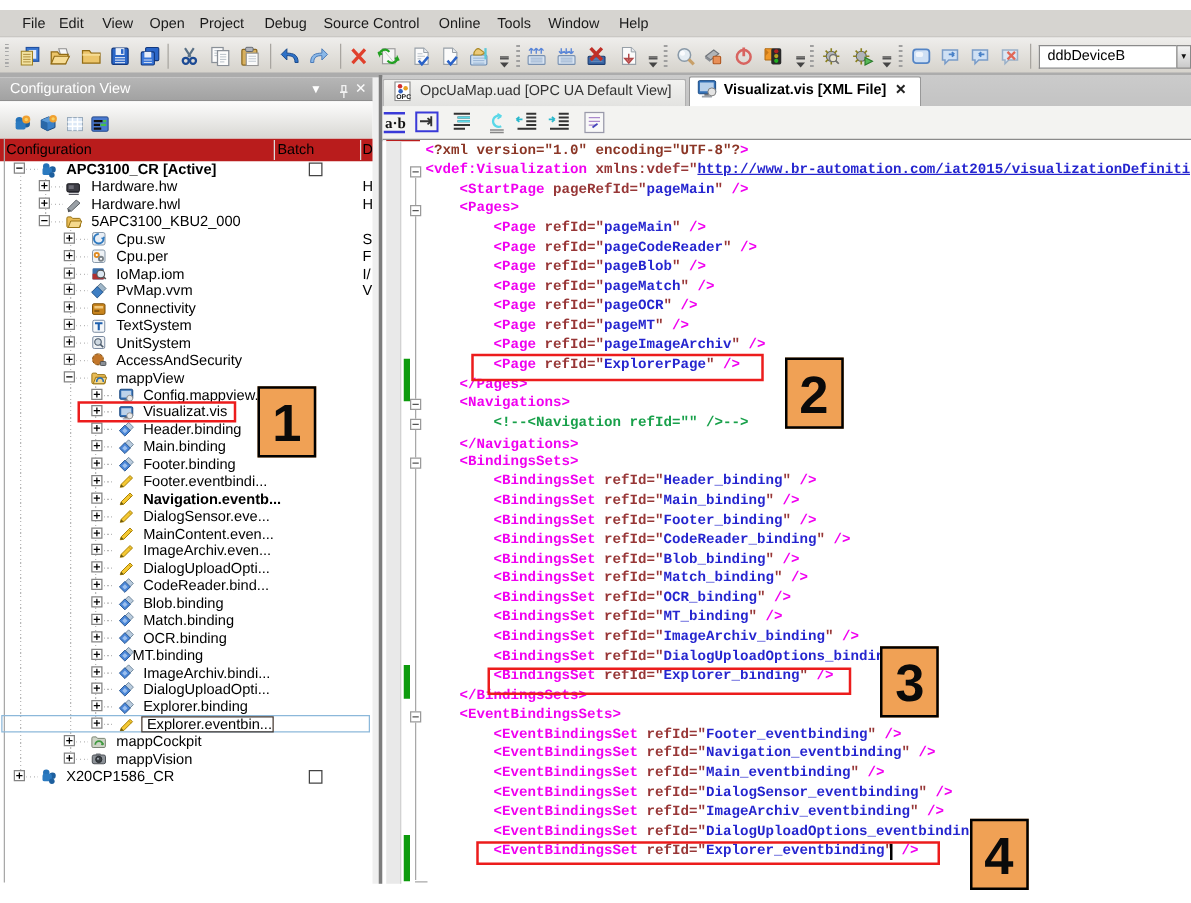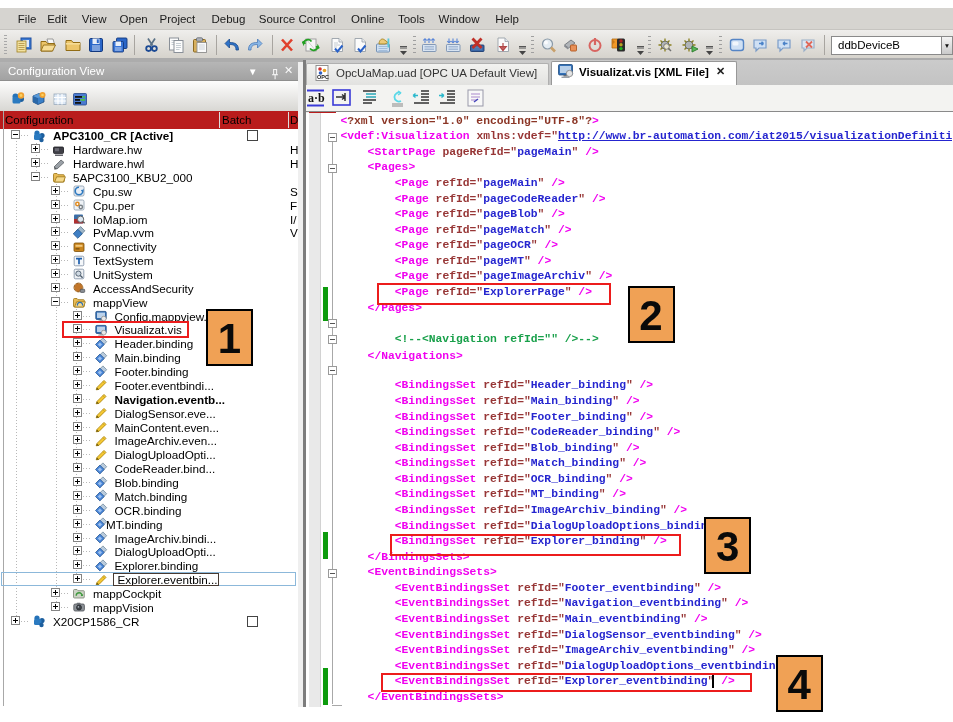--- a/index.html
+++ b/index.html
@@ -754,43 +754,44 @@
 <div class="cline" style="left:340.4px;top:160.43px;width:612px;overflow:hidden"><span class="m">    &lt;Pages</span><span class="m">&gt;</span></div>
 <div class="cline" style="left:340.4px;top:176.00px;width:612px;overflow:hidden"><span class="m">        &lt;Page</span> <span class="a">refId="</span><span class="v">pageMain</span><span class="a">"</span><span class="m"> /&gt;</span></div>
 <div class="cline" style="left:340.4px;top:191.56px;width:612px;overflow:hidden"><span class="m">        &lt;Page</span> <span class="a">refId="</span><span class="v">pageCodeReader</span><span class="a">"</span><span class="m"> /&gt;</span></div>
 <div class="cline" style="left:340.4px;top:207.14px;width:612px;overflow:hidden"><span class="m">        &lt;Page</span> <span class="a">refId="</span><span class="v">pageBlob</span><span class="a">"</span><span class="m"> /&gt;</span></div>
 <div class="cline" style="left:340.4px;top:222.71px;width:612px;overflow:hidden"><span class="m">        &lt;Page</span> <span class="a">refId="</span><span class="v">pageMatch</span><span class="a">"</span><span class="m"> /&gt;</span></div>
 <div class="cline" style="left:340.4px;top:238.28px;width:612px;overflow:hidden"><span class="m">        &lt;Page</span> <span class="a">refId="</span><span class="v">pageOCR</span><span class="a">"</span><span class="m"> /&gt;</span></div>
 <div class="cline" style="left:340.4px;top:253.84px;width:612px;overflow:hidden"><span class="m">        &lt;Page</span> <span class="a">refId="</span><span class="v">pageMT</span><span class="a">"</span><span class="m"> /&gt;</span></div>
 <div class="cline" style="left:340.4px;top:269.41px;width:612px;overflow:hidden"><span class="m">        &lt;Page</span> <span class="a">refId="</span><span class="v">pageImageArchiv</span><span class="a">"</span><span class="m"> /&gt;</span></div>
 <div class="cline" style="left:340.4px;top:284.98px;width:612px;overflow:hidden"><span class="m">        &lt;Page</span> <span class="a">refId="</span><span class="v">ExplorerPage</span><span class="a">"</span><span class="m"> /&gt;</span></div>
 <div class="cline" style="left:340.4px;top:300.56px;width:612px;overflow:hidden"><span class="m">    &lt;/Pages&gt;</span></div>
+<div class="cline" style="left:340.4px;top:316.12px;width:612px;overflow:hidden"><span class="m">    &lt;Navigations</span><span class="m">&gt;</span></div>
 <div class="cline" style="left:340.4px;top:331.69px;width:612px;overflow:hidden"><span class="c">        &lt;!--&lt;Navigation refId="" /&gt;--&gt;</span></div>
 <div class="cline" style="left:340.4px;top:349px;width:612px;overflow:hidden"><span class="m">    &lt;/Navigations&gt;</span></div>
+<div class="cline" style="left:340.4px;top:362.83px;width:612px;overflow:hidden"><span class="m">    &lt;BindingsSets</span><span class="m">&gt;</span></div>
 <div class="cline" style="left:340.4px;top:378.40px;width:612px;overflow:hidden"><span class="m">        &lt;BindingsSet</span> <span class="a">refId="</span><span class="v">Header_binding</span><span class="a">"</span><span class="m"> /&gt;</span></div>
 <div class="cline" style="left:340.4px;top:393.97px;width:612px;overflow:hidden"><span class="m">        &lt;BindingsSet</span> <span class="a">refId="</span><span class="v">Main_binding</span><span class="a">"</span><span class="m"> /&gt;</span></div>
 <div class="cline" style="left:340.4px;top:409.54px;width:612px;overflow:hidden"><span class="m">        &lt;BindingsSet</span> <span class="a">refId="</span><span class="v">Footer_binding</span><span class="a">"</span><span class="m"> /&gt;</span></div>
 <div class="cline" style="left:340.4px;top:425.11px;width:612px;overflow:hidden"><span class="m">        &lt;BindingsSet</span> <span class="a">refId="</span><span class="v">CodeReader_binding</span><span class="a">"</span><span class="m"> /&gt;</span></div>
 <div class="cline" style="left:340.4px;top:440.69px;width:612px;overflow:hidden"><span class="m">        &lt;BindingsSet</span> <span class="a">refId="</span><span class="v">Blob_binding</span><span class="a">"</span><span class="m"> /&gt;</span></div>
 <div class="cline" style="left:340.4px;top:456.25px;width:612px;overflow:hidden"><span class="m">        &lt;BindingsSet</span> <span class="a">refId="</span><span class="v">Match_binding</span><span class="a">"</span><span class="m"> /&gt;</span></div>
 <div class="cline" style="left:340.4px;top:471.82px;width:612px;overflow:hidden"><span class="m">        &lt;BindingsSet</span> <span class="a">refId="</span><span class="v">OCR_binding</span><span class="a">"</span><span class="m"> /&gt;</span></div>
 <div class="cline" style="left:340.4px;top:487.39px;width:612px;overflow:hidden"><span class="m">        &lt;BindingsSet</span> <span class="a">refId="</span><span class="v">MT_binding</span><span class="a">"</span><span class="m"> /&gt;</span></div>
 <div class="cline" style="left:340.4px;top:502.96px;width:612px;overflow:hidden"><span class="m">        &lt;BindingsSet</span> <span class="a">refId="</span><span class="v">ImageArchiv_binding</span><span class="a">"</span><span class="m"> /&gt;</span></div>
 <div class="cline" style="left:340.4px;top:518.53px;width:612px;overflow:hidden"><span class="m">        &lt;BindingsSet</span> <span class="a">refId="</span><span class="v">DialogUploadOptions_binding</span><span class="a">"</span><span class="m"> /&gt;</span></div>
 <div class="cline" style="left:340.4px;top:534.11px;width:612px;overflow:hidden"><span class="m">        &lt;BindingsSet</span> <span class="a">refId="</span><span class="v">Explorer_binding</span><span class="a">"</span><span class="m"> /&gt;</span></div>
 <div class="cline" style="left:340.4px;top:549.68px;width:612px;overflow:hidden"><span class="m">    &lt;/BindingsSets&gt;</span></div>
 <div class="cline" style="left:340.4px;top:565.25px;width:612px;overflow:hidden"><span class="m">    &lt;EventBindingsSets</span><span class="m">&gt;</span></div>
 <div class="cline" style="left:340.4px;top:580.82px;width:612px;overflow:hidden"><span class="m">        &lt;EventBindingsSet</span> <span class="a">refId="</span><span class="v">Footer_eventbinding</span><span class="a">"</span><span class="m"> /&gt;</span></div>
 <div class="cline" style="left:340.4px;top:596.39px;width:612px;overflow:hidden"><span class="m">        &lt;EventBindingsSet</span> <span class="a">refId="</span><span class="v">Navigation_eventbinding</span><span class="a">"</span><span class="m"> /&gt;</span></div>
 <div class="cline" style="left:340.4px;top:611.96px;width:612px;overflow:hidden"><span class="m">        &lt;EventBindingsSet</span> <span class="a">refId="</span><span class="v">Main_eventbinding</span><span class="a">"</span><span class="m"> /&gt;</span></div>
 <div class="cline" style="left:340.4px;top:627.53px;width:612px;overflow:hidden"><span class="m">        &lt;EventBindingsSet</span> <span class="a">refId="</span><span class="v">DialogSensor_eventbinding</span><span class="a">"</span><span class="m"> /&gt;</span></div>
 <div class="cline" style="left:340.4px;top:643.10px;width:612px;overflow:hidden"><span class="m">        &lt;EventBindingsSet</span> <span class="a">refId="</span><span class="v">ImageArchiv_eventbinding</span><span class="a">"</span><span class="m"> /&gt;</span></div>
 <div class="cline" style="left:340.4px;top:658.67px;width:612px;overflow:hidden"><span class="m">        &lt;EventBindingsSet</span> <span class="a">refId="</span><span class="v">DialogUploadOptions_eventbinding</span><span class="a">"</span><span class="m"> /&gt;</span></div>
 <div class="cline" style="left:340.4px;top:674.24px;width:612px;overflow:hidden"><span class="m">        &lt;EventBindingsSet</span> <span class="a">refId="</span><span class="v">Explorer_eventbinding</span><span class="a">"</span><span class="m"> /&gt;</span></div>
-<div class="cline" style="left:340.4px;top:689.81px;width:612px;overflow:hidden"><span class="m">    &lt;/EventBindingsSets&gt;</span></div>
 <div class="abs" style="left:712px;top:675px;width:1.5px;height:12.5px;background:#000"></div>
 <div class="redbox" style="left:377px;top:283px;width:234px;height:22px"></div>
 <div class="redbox" style="left:390px;top:534px;width:291px;height:22px"></div>
 <div class="redbox" style="left:381px;top:673px;width:371px;height:19px"></div>
 <div class="callout" style="left:206px;top:309px">1</div>
 <div class="callout" style="left:627.5px;top:285.7px">2</div>
 <div class="callout" style="left:704.3px;top:516.5px">3</div>
 <div class="callout" style="left:775.6px;top:654.6px">4</div>
 </div>
 </body></html>

